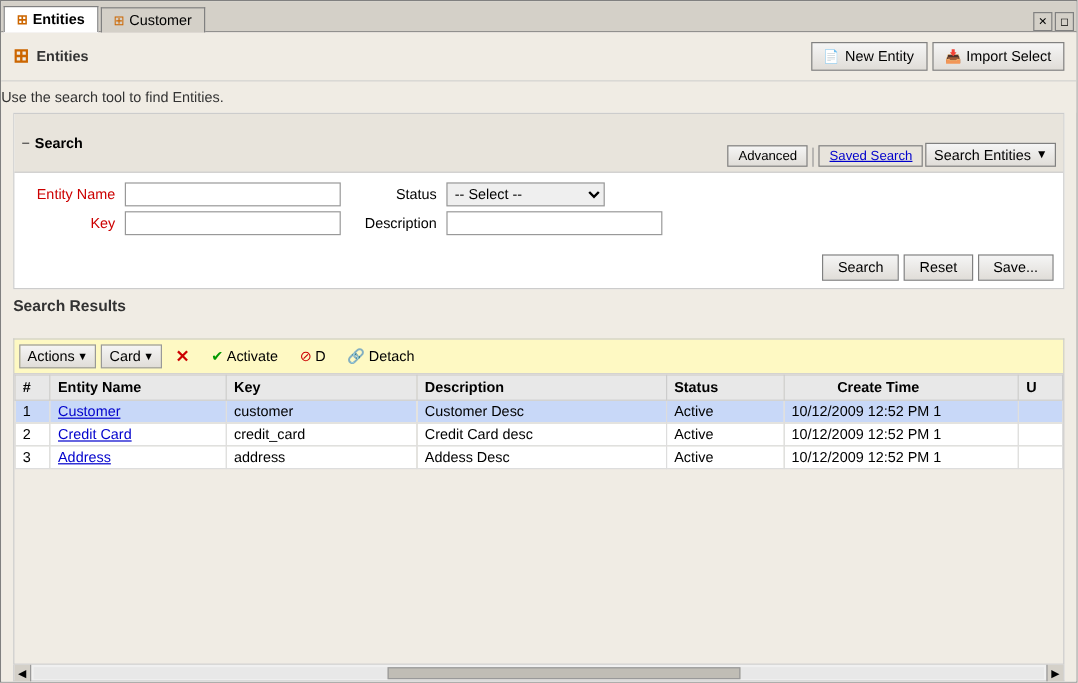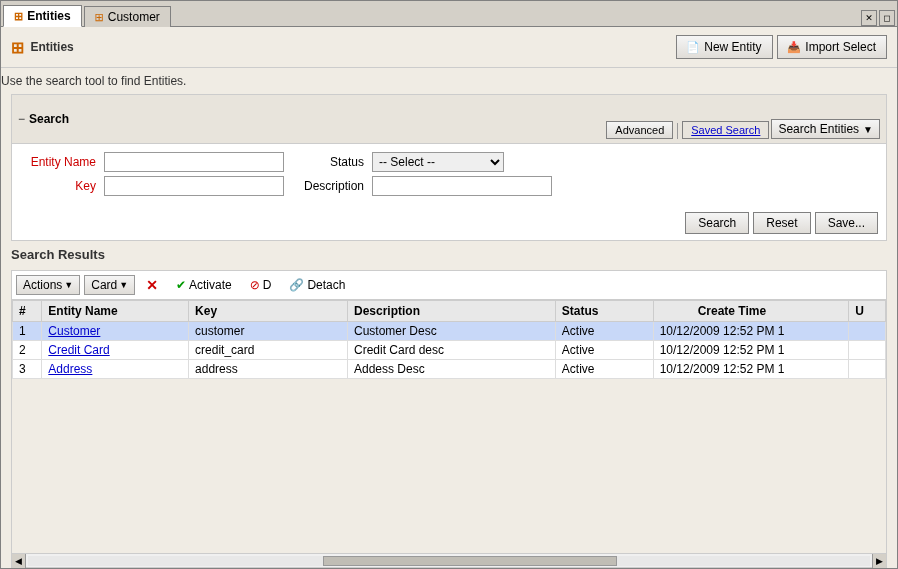--- a/index.html
+++ b/index.html
@@ -44,22 +44,22 @@
     .form-row { display: flex; align-items: center; margin-bottom: 4px; gap: 8px; }
     .form-label { color: #cc0000; text-align: right; min-width: 72px; font-size: 12px; }
     .form-label-black { color: #000; text-align: right; min-width: 72px; font-size: 12px; }
     .form-input { border: 1px solid #999; padding: 2px 4px; height: 20px; width: 180px; font-size: 12px; }
     .form-select { border: 1px solid #999; padding: 1px 2px; height: 20px; width: 132px; font-size: 12px; }
     .form-actions { display: flex; justify-content: flex-end; padding: 4px 8px 6px 8px; gap: 4px; }
     .action-btn { padding: 3px 12px; border: 1px solid #808080; background: linear-gradient(to bottom, #f5f5f5, #e0ddd8); cursor: pointer; font-size: 12px; }
 
     
     .results-section { margin: 0 10px; flex: 1; display: flex; flex-direction: column; }
-    .results-title { font-weight: bold; font-size: 13px; color: #333; margin-bottom: 8px; }
-    .results-toolbar { display: flex; align-items: center; background: #ffffff; border: 1px solid #ccc; border-bottom: none; padding: 3px 4px; gap: 4px; }
+    .results-title { font-weight: bold; font-size: 13px; color: #333; margin-bottom: 20px; }
+    .results-toolbar { display: flex; align-items: center; background: #fef9c3; border: 1px solid #ccc; border-bottom: none; padding: 3px 4px; gap: 4px; }
     .toolbar-btn { display: flex; align-items: center; padding: 2px 6px; border: 1px solid #999; background: linear-gradient(to bottom, #f5f5f5, #e0ddd8); cursor: pointer; font-size: 11px; gap: 2px; }
     .toolbar-arrow { font-size: 9px; }
     .toolbar-icon-btn { display: flex; align-items: center; padding: 2px 6px; cursor: pointer; font-size: 11px; gap: 3px; border: 1px solid transparent; }
     .icon-x { color: #cc0000; font-weight: bold; font-size: 14px; }
     .icon-check { color: #009900; font-size: 12px; }
     .icon-block { color: #cc0000; font-size: 12px; }
     .icon-detach { font-size: 12px; color: #333; }
 
     
     .table-wrapper { border: 1px solid #ccc; overflow: auto; flex: 1; }

